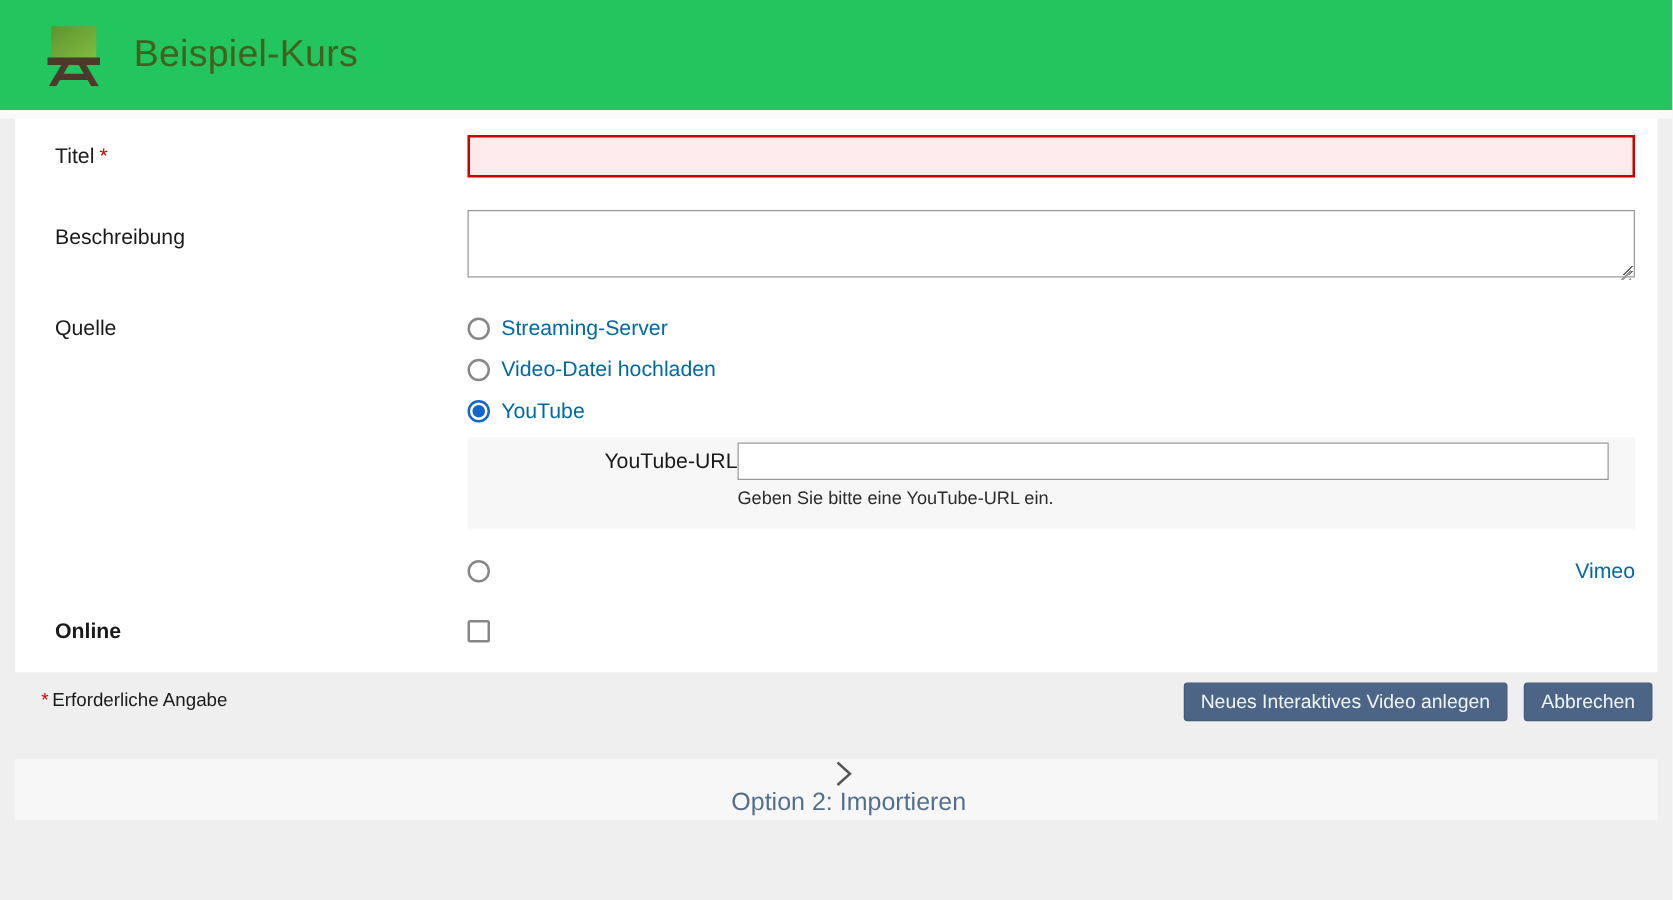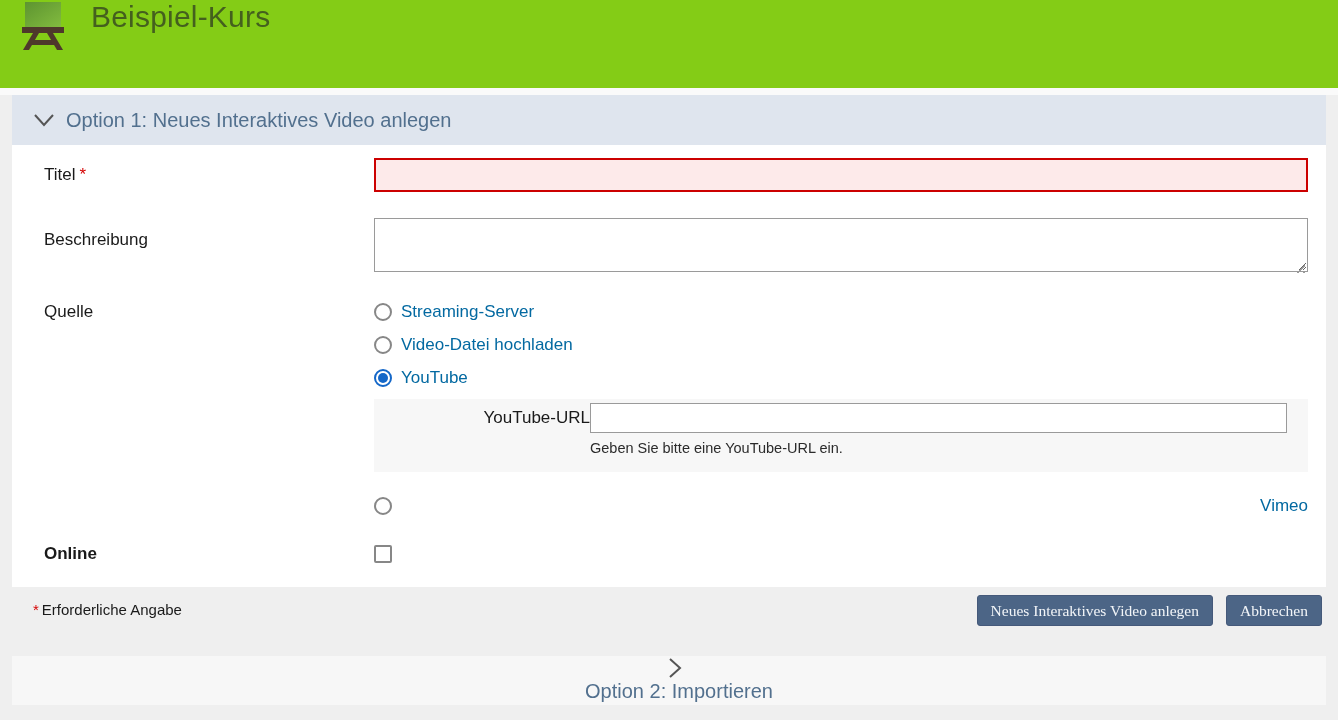--- a/index.html
+++ b/index.html
@@ -7,22 +7,23 @@
   body {
     background: #efefef;
     font-family: "Liberation Sans", "DejaVu Sans", sans-serif;
     color: #1a1a1a;
   }
 
   
   .page-header {
     height: 88px;
     display: flex;
-    padding-left: 20px;
-    background: #84cc16;
+    align-items: center;
+    padding-left: 36px;
+    background: #22c55e;
   }
   .course-icon { width: 46px; height: 50px; margin-right: 25px; flex: 0 0 auto; }
   .page-title {
     font-size: 30px;
     font-weight: 400;
     color: #44601e;
     letter-spacing: 0.2px;
   }
   .header-gap { height: 7px; background: #fafafa; }
 
@@ -172,21 +173,21 @@
   }
   .required-note { font-size: 15px; margin-top: 14px; color: #1a1a1a; }
   .required-note .required-star { margin: 0 3px 0 0; }
   .footer-buttons { display: flex; gap: 13px; margin-top: 8px; }
   .btn {
     background: #4c6586;
     color: #f2f5f8;
     border: 1px solid #45597a;
     border-radius: 3px;
     font-size: 15.5px;
-    font-family: Liberation Serif, serif;
+    font-family: Liberation Sans, sans-serif;
     height: 31px;
     padding: 0 13px;
     cursor: pointer;
     text-align: center;
   }
 </style>
 </head>
 <body>
 
 <div class="page-header">
@@ -202,26 +203,20 @@
     <polygon points="13,33 19,33 9,50 3,50" fill="#4e382b"></polygon>
     <polygon points="27,33 33,33 43,50 37,50" fill="#4e382b"></polygon>
     <rect x="11" y="40" width="24" height="5" fill="#4e382b"></rect>
   </svg>
   <div class="page-title">Beispiel-Kurs</div>
 </div>
 <div class="header-gap"></div>
 
 <div class="content">
 
-  <div class="acc-header open">
-    <svg class="acc-chevron" viewBox="0 0 24 24" aria-hidden="true">
-      <polyline points="3,7 12,17 21,7" fill="none" stroke="#555555" stroke-width="2"></polyline>
-    </svg>
-    <span class="acc-title">Option 1: Neues Interaktives Video anlegen</span>
-  </div>
 
   <div class="form-body">
 
     <div class="form-row row-title">
       <div class="label-col"><span>Titel</span><span class="required-star">*</span></div>
       <div class="control-col">
         <input type="text" class="input-error" value="" style="">
       </div>
     </div>
 

